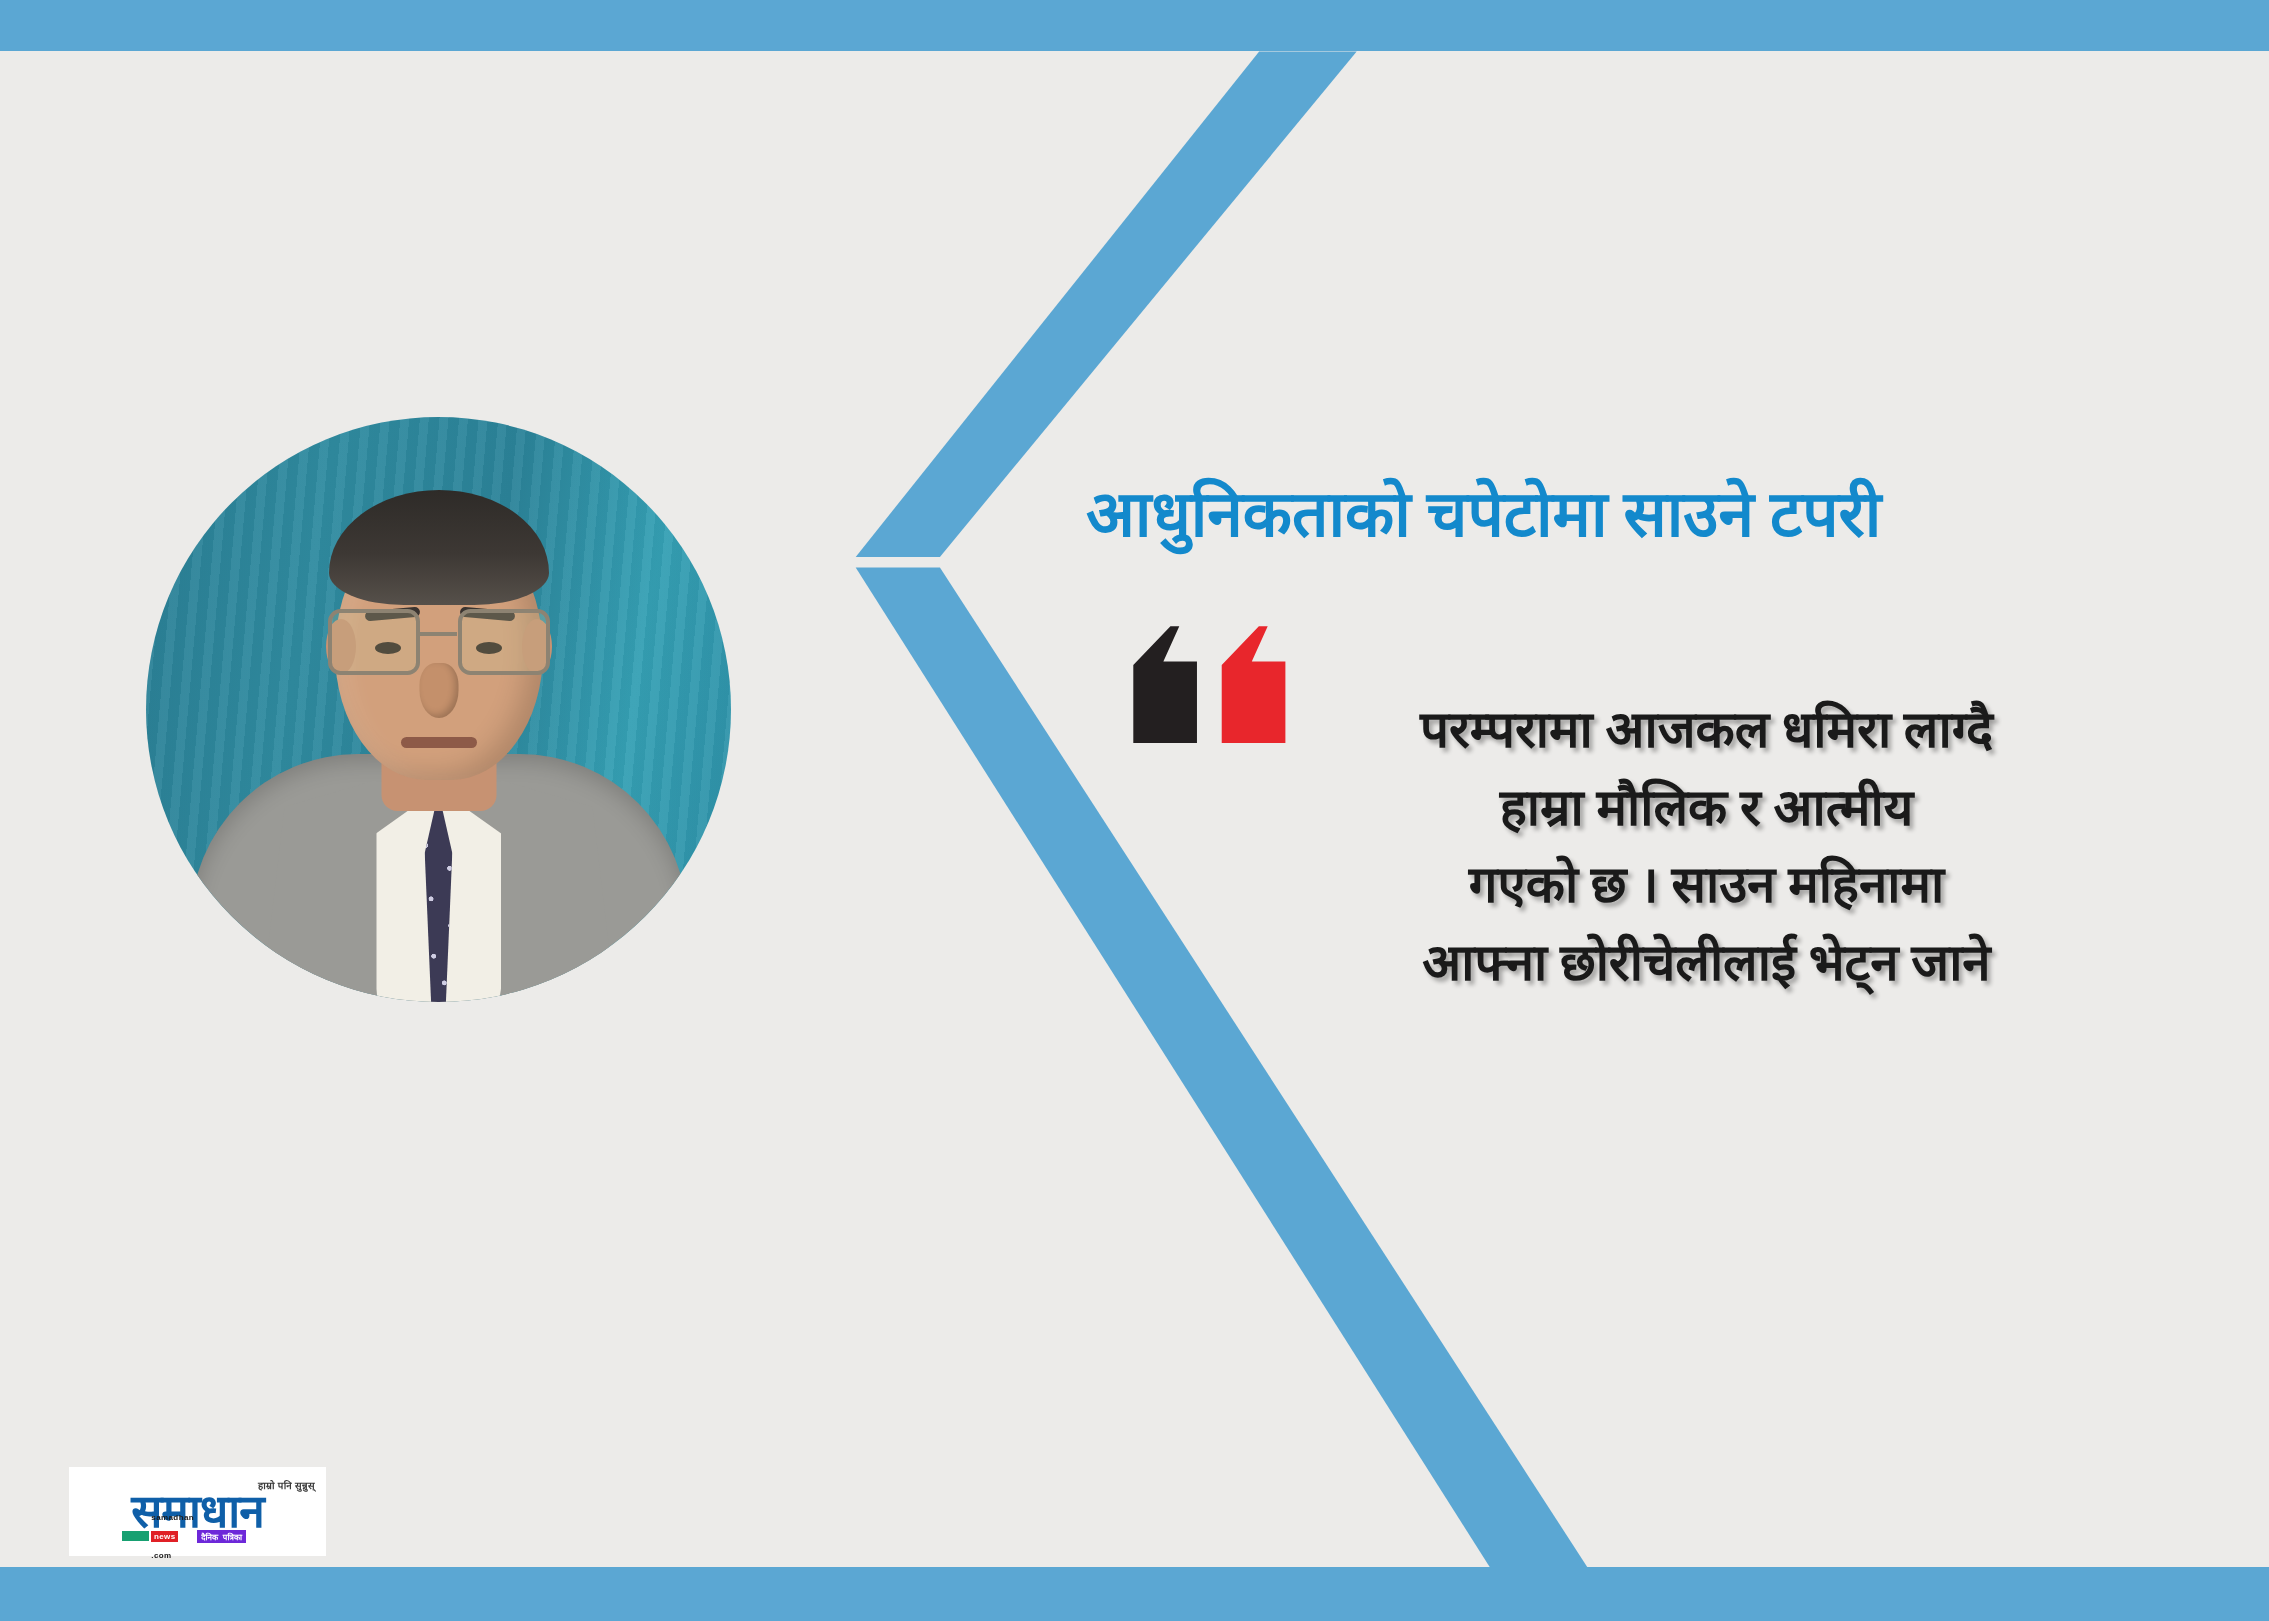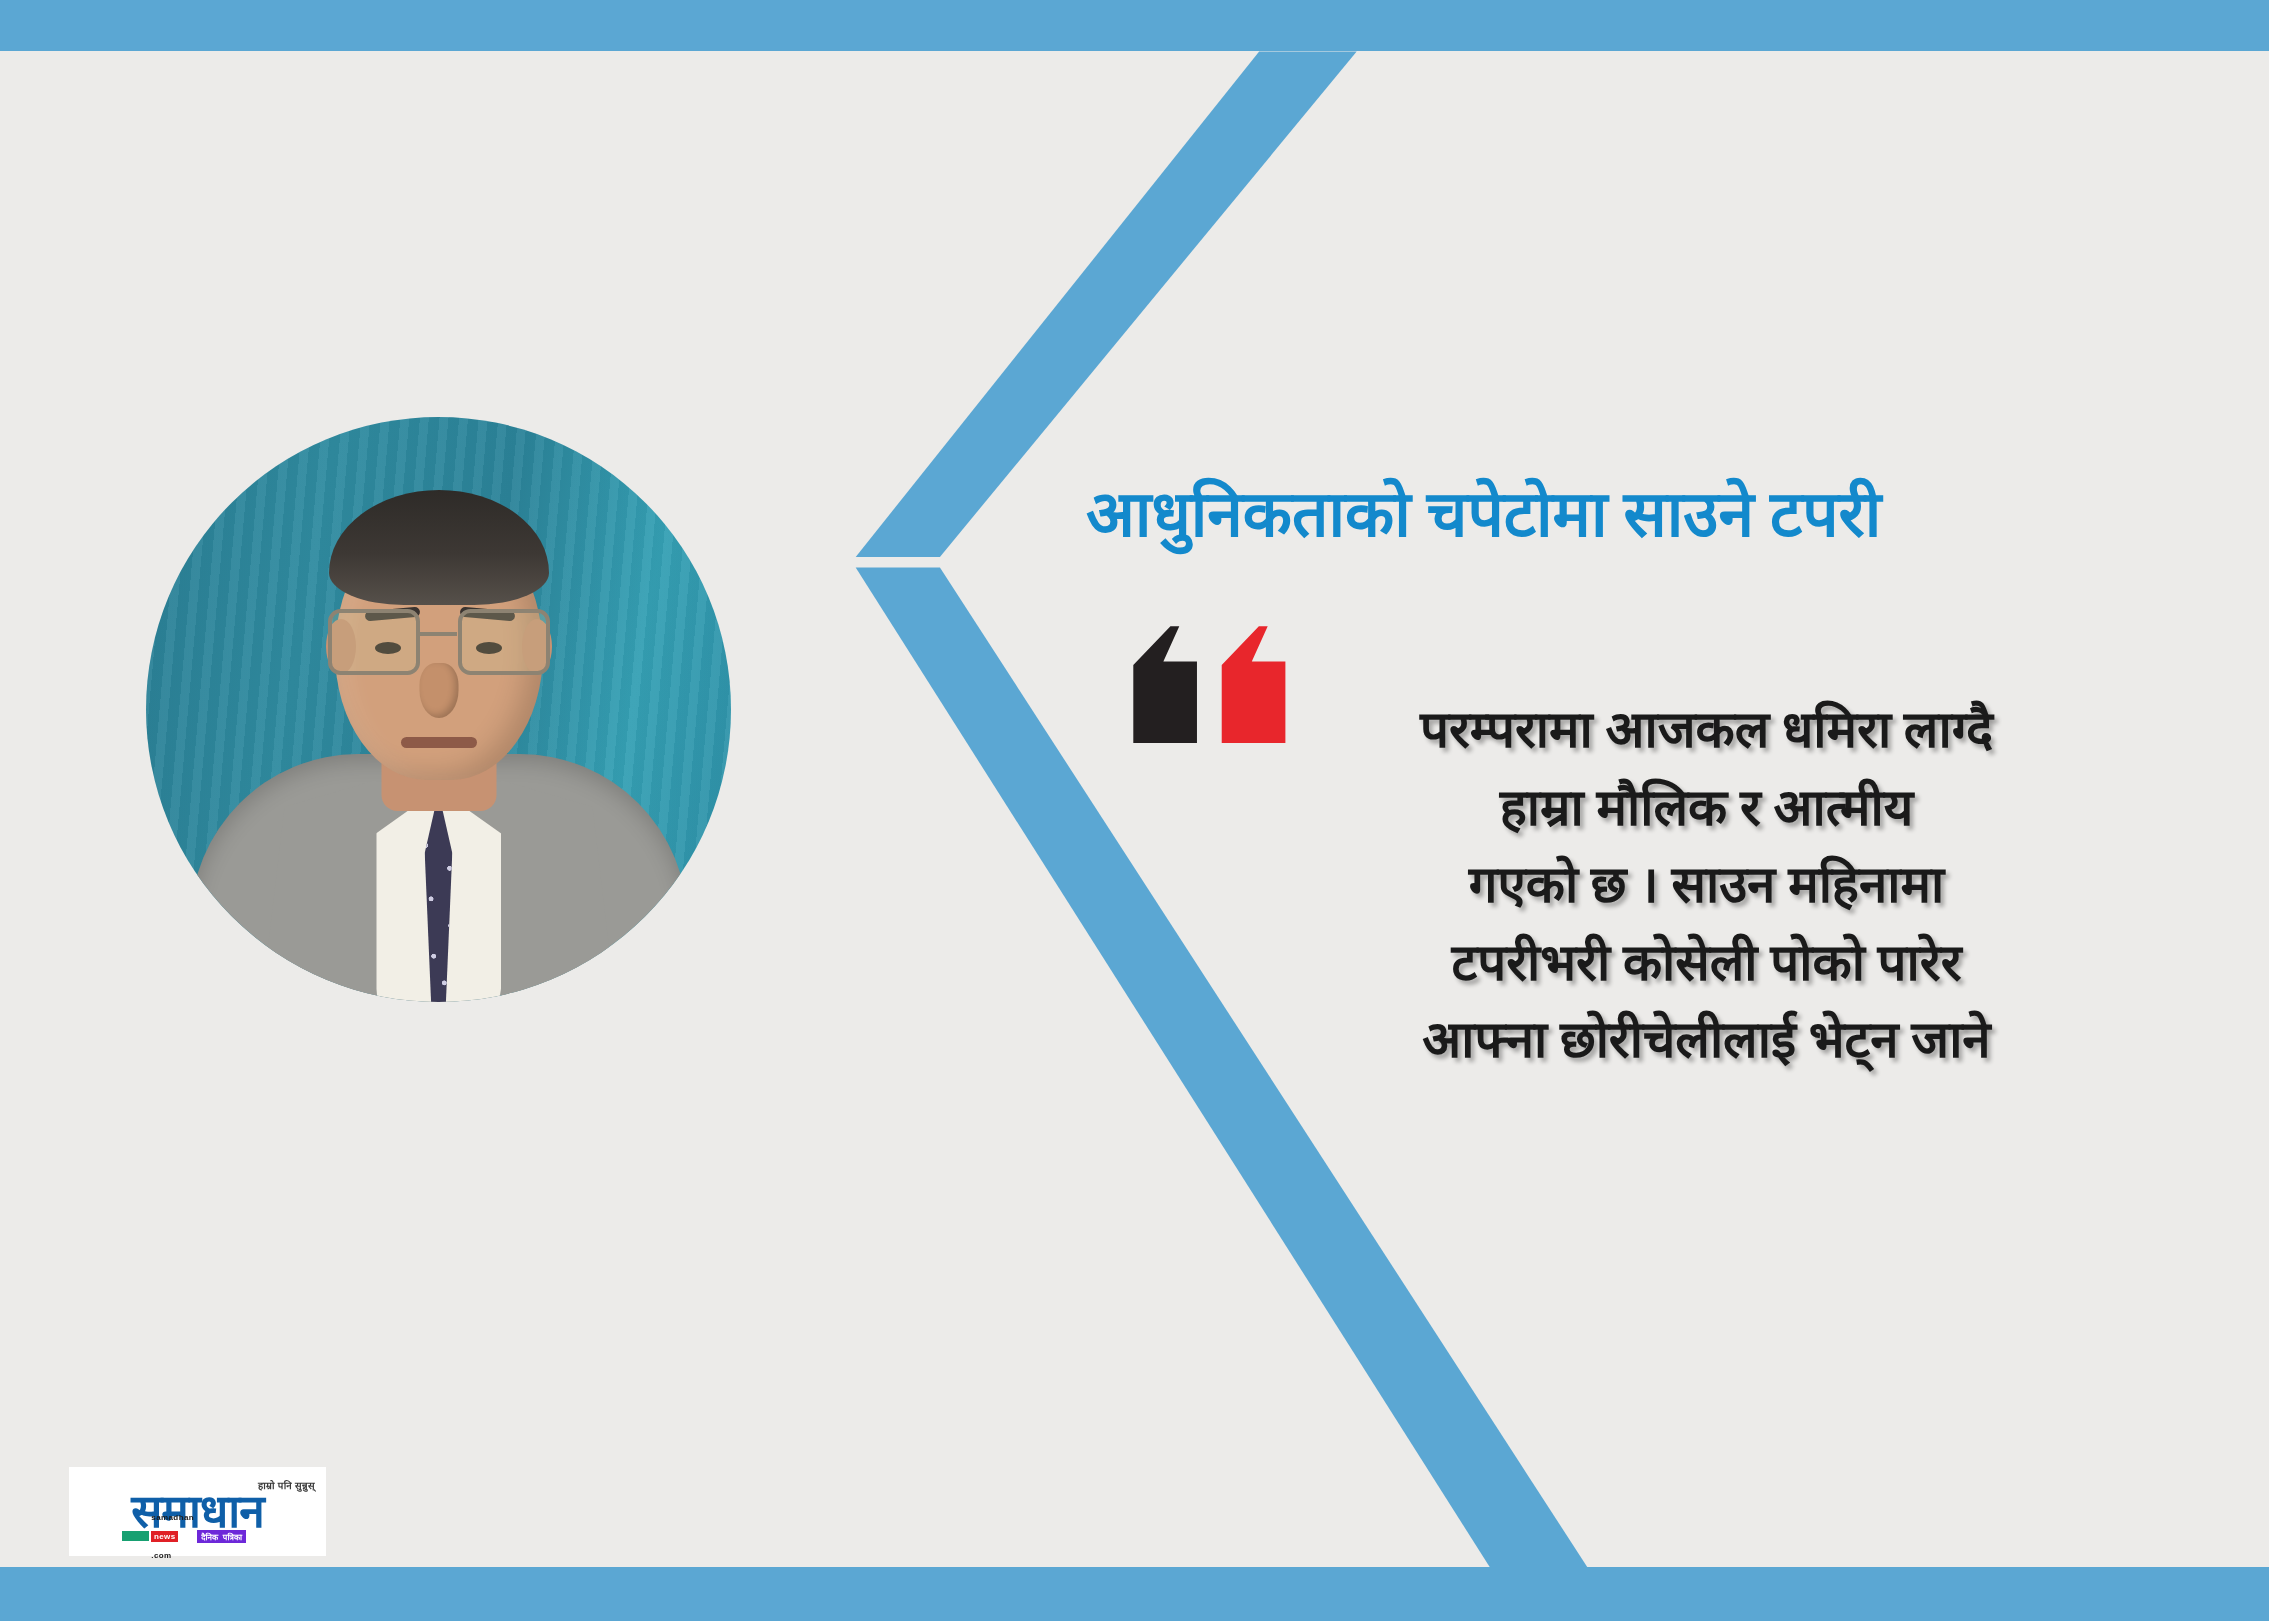--- a/index.html
+++ b/index.html
@@ -285,21 +285,20 @@
 
   <svg class="quote-mark" viewBox="0 0 190 140">
     <path d="M6 52 L48 8 L58 8 L40 48 L78 48 L78 140 L6 140 Z" fill="#231f20"></path>
     <path d="M106 52 L148 8 L158 8 L140 48 L178 48 L178 140 L106 140 Z" fill="#e8262c"></path>
   </svg>
 
   <div class="quote-body">
     <span class="q-line">परम्परामा आजकल धमिरा लाग्दै</span>
     <span class="q-line">हाम्रा मौलिक र आत्मीय</span>
     <span class="q-line">गएको छ । साउन महिनामा</span>
-    <span class="q-line">टपरीभरी कोसेली पोको पारेर</span>
     <span class="q-line">आफ्ना छोरीचेलीलाई भेट्न जाने</span>
   </div>
 
   <div class="logo">
     <span class="logo-tagline">हाम्रो पनि सुन्नुस्</span>
     <span class="logo-word" style="color: rgb(15, 95, 168);">समाधान</span>
     <span class="logo-strip">
       <span class="ls-green"></span>
       <span class="ls-url">
         <span>samadhan</span>

